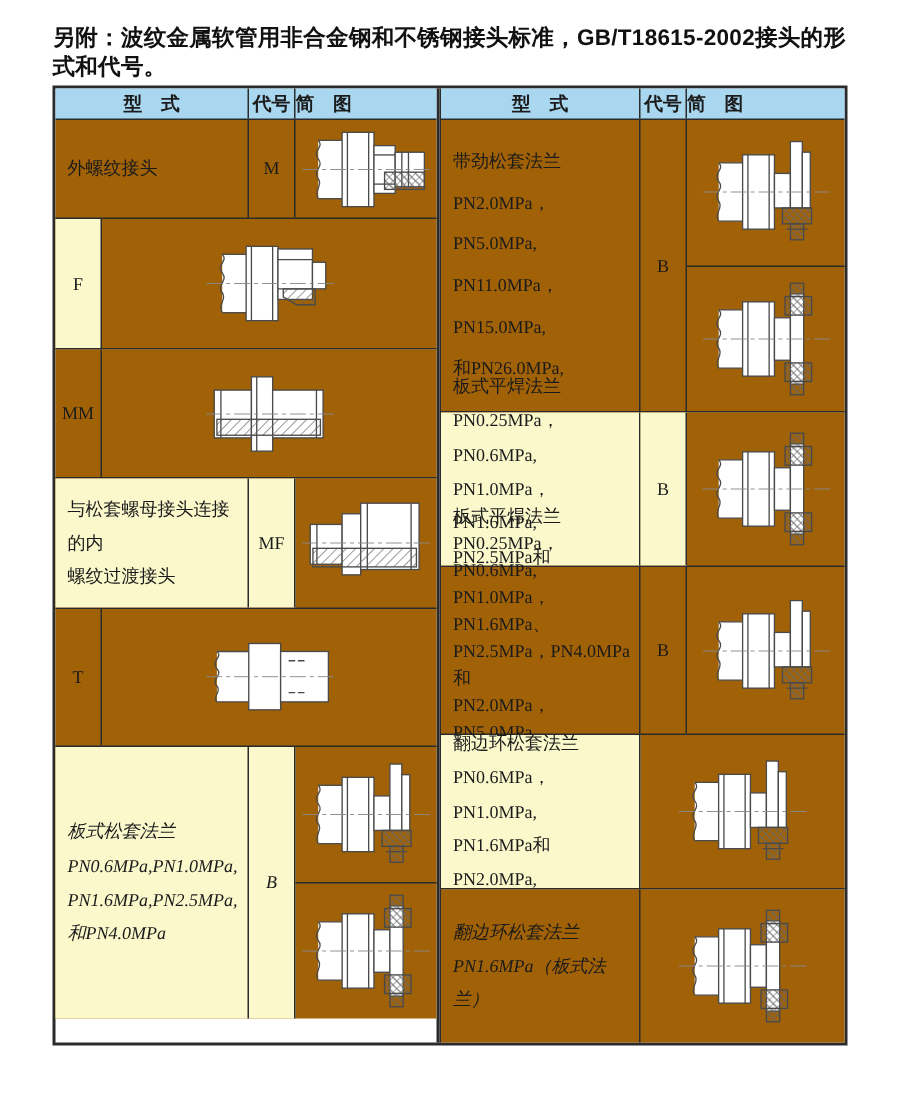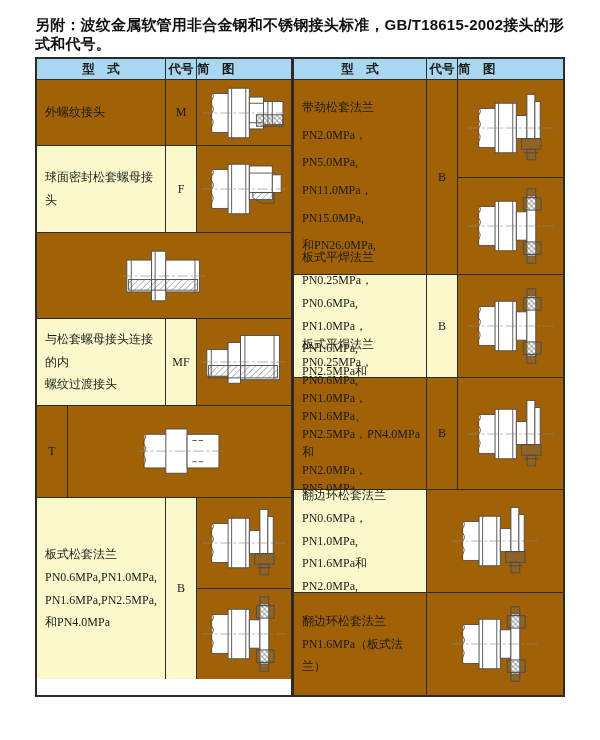--- a/index.html
+++ b/index.html
@@ -11,21 +11,21 @@
     font-size:15px; font-weight:bold; color:#111; letter-spacing:0.2px;
   }
   .fit-table {
     position:absolute; left:35px; top:57px; width:530px;
     display:flex; border:2px solid #2b2b2b; background:#fff;
   }
   .half { display:flex; flex-direction:column; }
   .half-left  { width:256px; border-right:2px solid #2b2b2b; }
   .half-right { flex:1; border-left:1px solid #2b2b2b; }
   .row { display:flex; border-bottom:1px solid #2b2b2b; background:#a16207; }
-  .row:last-child { border-bottom:none; }
+  .row:last-child { border-bottom:none;font-style:italic; }
   .row.header { height:21px; background:#a9d7f0; }
   .cell { border-right:1px solid #2b2b2b; display:flex; align-items:center; min-width:0; }
   .cell:last-child { border-right:none; }
   .cell.type {
     flex:0 0 129px; padding:2px 4px 2px 8px;
     font-family:"Liberation Serif","DejaVu Serif",serif;
     font-size:12px; line-height:1.9; color:#1a1a1a; white-space:pre-line;
   }
   .half-right .cell.type { flex:0 0 133px; }
   .cell.code {
@@ -89,21 +89,20 @@
     <line x1="79" y1="31" x2="79" y2="57" stroke="#4a4a4a" stroke-width="1" fill="none"></line>
     <line x1="84" y1="31" x2="84" y2="57" stroke="#4a4a4a" stroke-width="1" fill="none"></line>
     <rect x="66" y="46" width="30" height="13" fill="url(#x0)" stroke="#4a4a4a" stroke-width="1"></rect>
     <line x1="4" y1="44" x2="100" y2="44" stroke="#888" stroke-width="0.7" stroke-dasharray="12 3 3 3"></line>
               </svg>
             </div>
         </div>
       </div>
 
       <div class="row hl" style="height:87px">
-        <div class="cell type">球面密封松套螺母接头</div>
         <div class="cell code">F</div>
         <div class="cell diag">
           <div class="dsub">
               <svg viewBox="0 0 104 88" width="92" height="78" xmlns="http://www.w3.org/2000/svg">
                 <defs>
   <pattern id="h1" patternUnits="userSpaceOnUse" width="5" height="5" patternTransform="rotate(45)">
     <line x1="0" y1="0" x2="0" y2="5" stroke="#666" stroke-width="1"></line>
                   </pattern>
   <pattern id="x1" patternUnits="userSpaceOnUse" width="4" height="4" patternTransform="rotate(45)">
     <line x1="0" y1="0" x2="0" y2="4" stroke="#666" stroke-width="0.8"></line>
@@ -122,20 +121,21 @@
     <line x1="58" y1="48" x2="84" y2="48" stroke="#4a4a4a" stroke-width="1" fill="none"></line>
     <rect x="84" y="28" width="10" height="20" stroke="#4a4a4a" stroke-width="1" fill="#ffffff"></rect>
     <path d="M62 48 h24 v12 h-14 l-10 -6 z" fill="url(#h1)" stroke="#4a4a4a" stroke-width="1"></path>
     <line x1="4" y1="44" x2="100" y2="44" stroke="#888" stroke-width="0.7" stroke-dasharray="12 3 3 3"></line>
               </svg>
             </div>
         </div>
       </div>
 
       <div class="row" style="height:86px">
+        <div class="cell code">MM</div>
         <div class="cell diag">
           <div class="dsub">
               <svg viewBox="0 0 104 88" width="92" height="78" xmlns="http://www.w3.org/2000/svg">
                 <defs>
   <pattern id="h2" patternUnits="userSpaceOnUse" width="5" height="5" patternTransform="rotate(45)">
     <line x1="0" y1="0" x2="0" y2="5" stroke="#666" stroke-width="1"></line>
                   </pattern>
   <pattern id="x2" patternUnits="userSpaceOnUse" width="4" height="4" patternTransform="rotate(45)">
     <line x1="0" y1="0" x2="0" y2="4" stroke="#666" stroke-width="0.8"></line>
     <line x1="0" y1="2" x2="4" y2="2" stroke="#666" stroke-width="0.8"></line>

